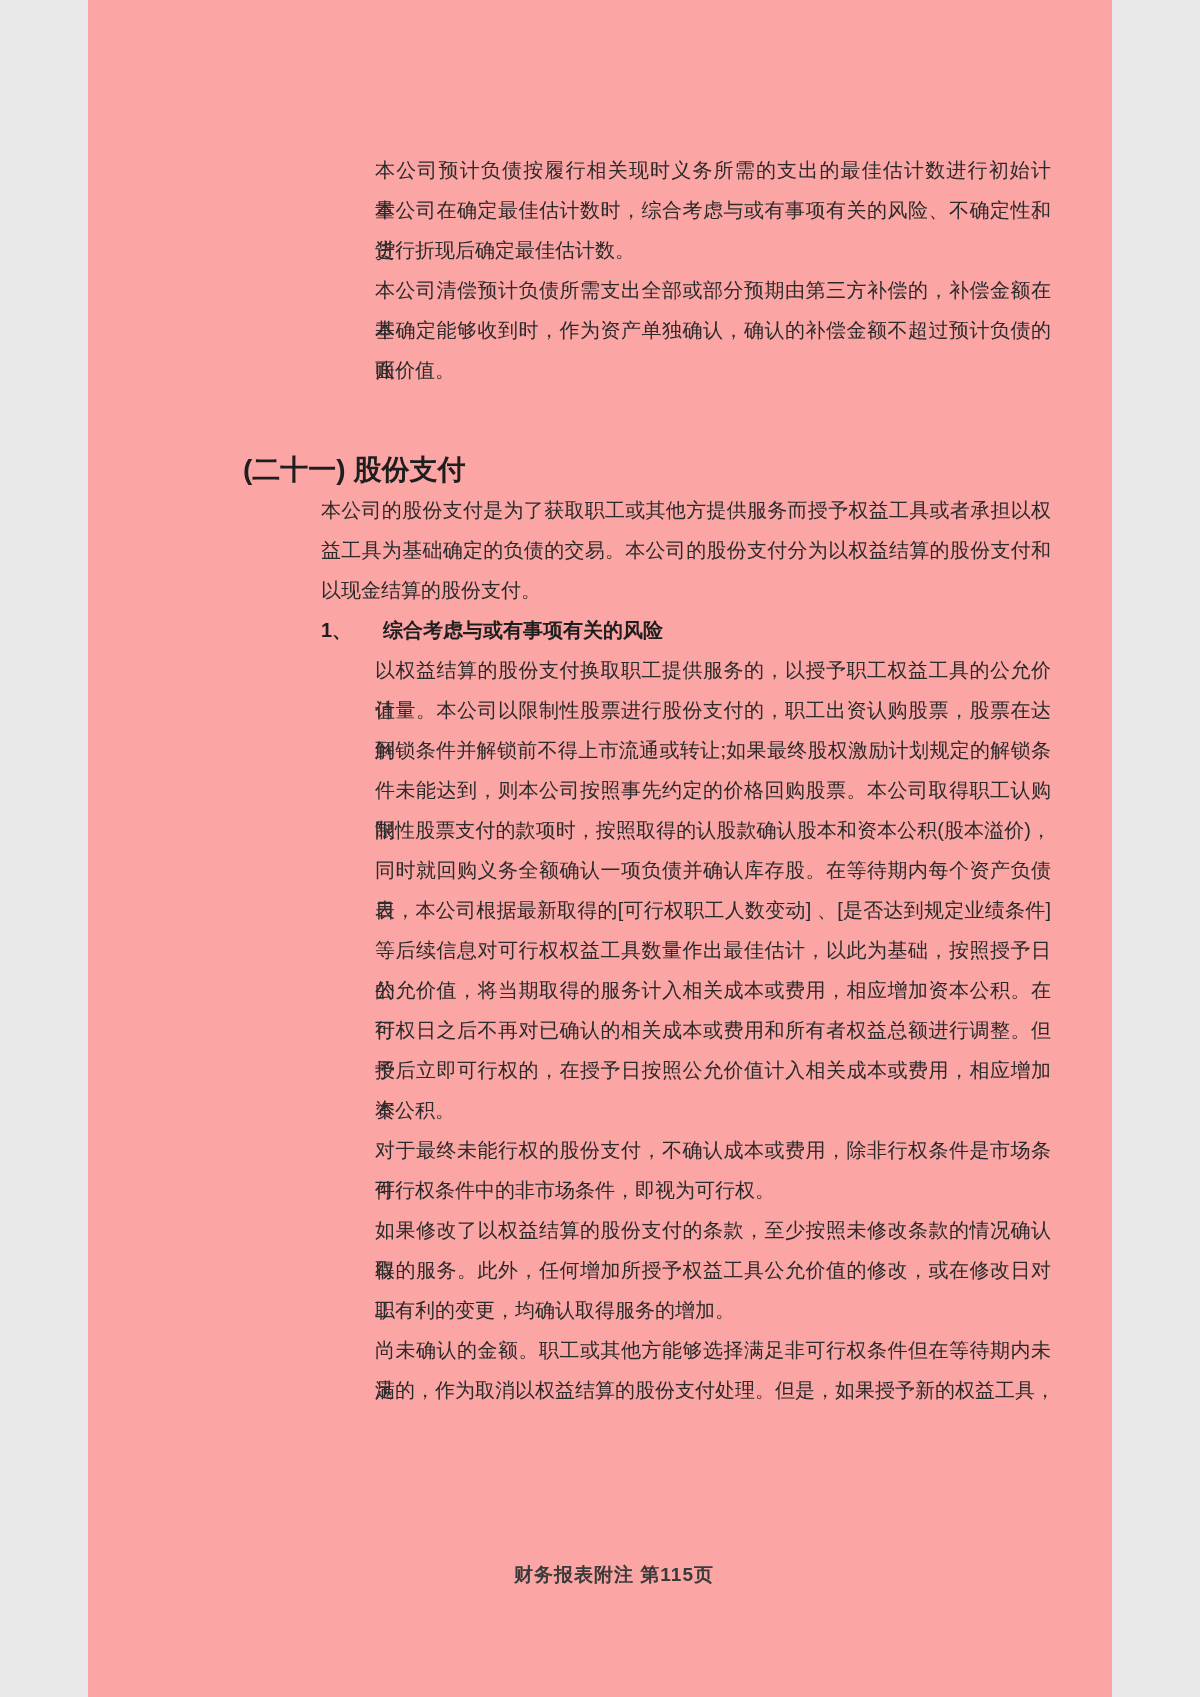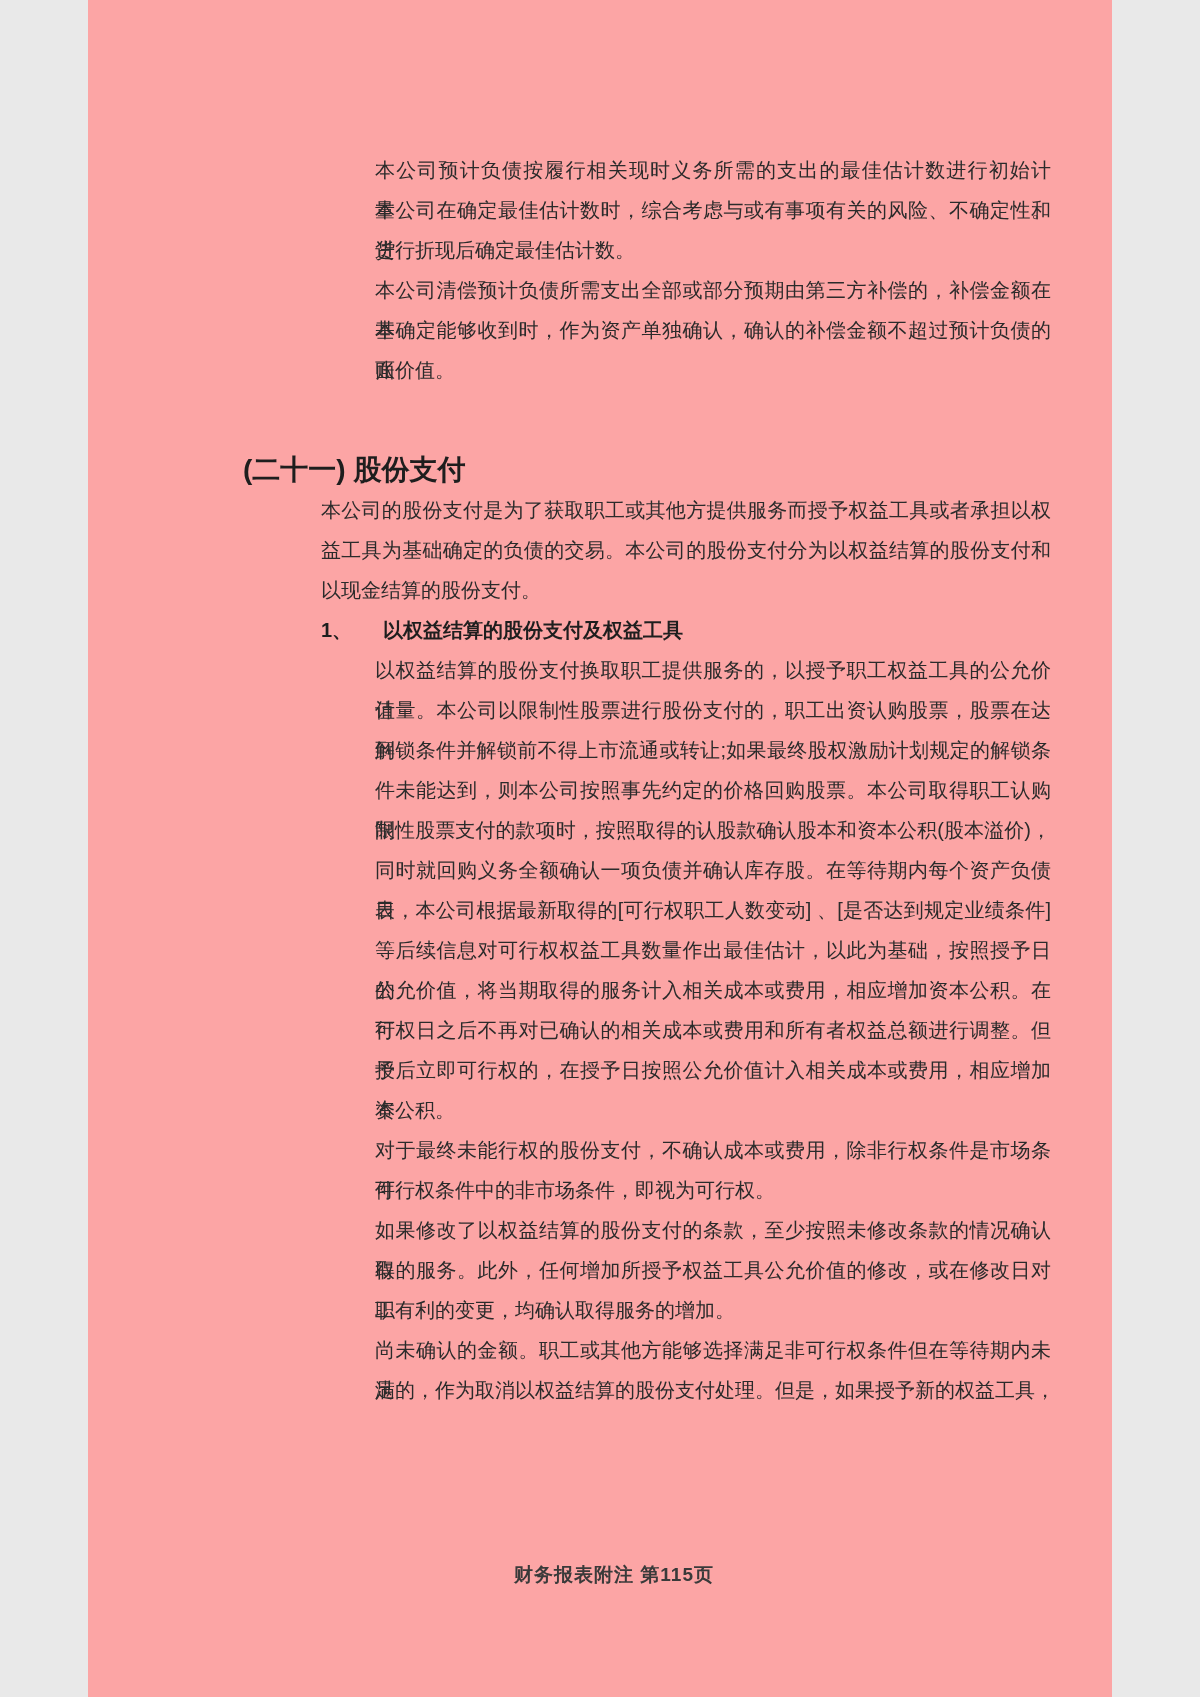--- a/index.html
+++ b/index.html
@@ -79,21 +79,21 @@
 
     <div class="heading-21">(二十一) 股份支付</div>
 
     <div class="block-c para">
         <div class="tline">本公司的股份支付是为了获取职工或其他方提供服务而授予权益工具或者承担以权</div>
         <div class="tline">益工具为基础确定的负债的交易。本公司的股份支付分为以权益结算的股份支付和</div>
         <div class="tline">以现金结算的股份支付。</div>
       </div>
 
     <div class="sub-heading">
-      <span class="num">1、</span><span>以权益结算的股份支付及权益工具</span>
+      <span class="num">1、</span><span>综合考虑与或有事项有关的风险</span>
     </div>
 
     <div class="block-e para">
         <div class="tline">以权益结算的股份支付换取职工提供服务的，以授予职工权益工具的公允价值</div>
         <div class="tline">计量。本公司以限制性股票进行股份支付的，职工出资认购股票，股票在达到</div>
         <div class="tline">解锁条件并解锁前不得上市流通或转让;如果最终股权激励计划规定的解锁条</div>
         <div class="tline">件未能达到，则本公司按照事先约定的价格回购股票。本公司取得职工认购限</div>
         <div class="tline">制性股票支付的款项时，按照取得的认股款确认股本和资本公积(股本溢价)，</div>
         <div class="tline">同时就回购义务全额确认一项负债并确认库存股。在等待期内每个资产负债表</div>
         <div class="tline">日，本公司根据最新取得的[可行权职工人数变动] 、[是否达到规定业绩条件]</div>

